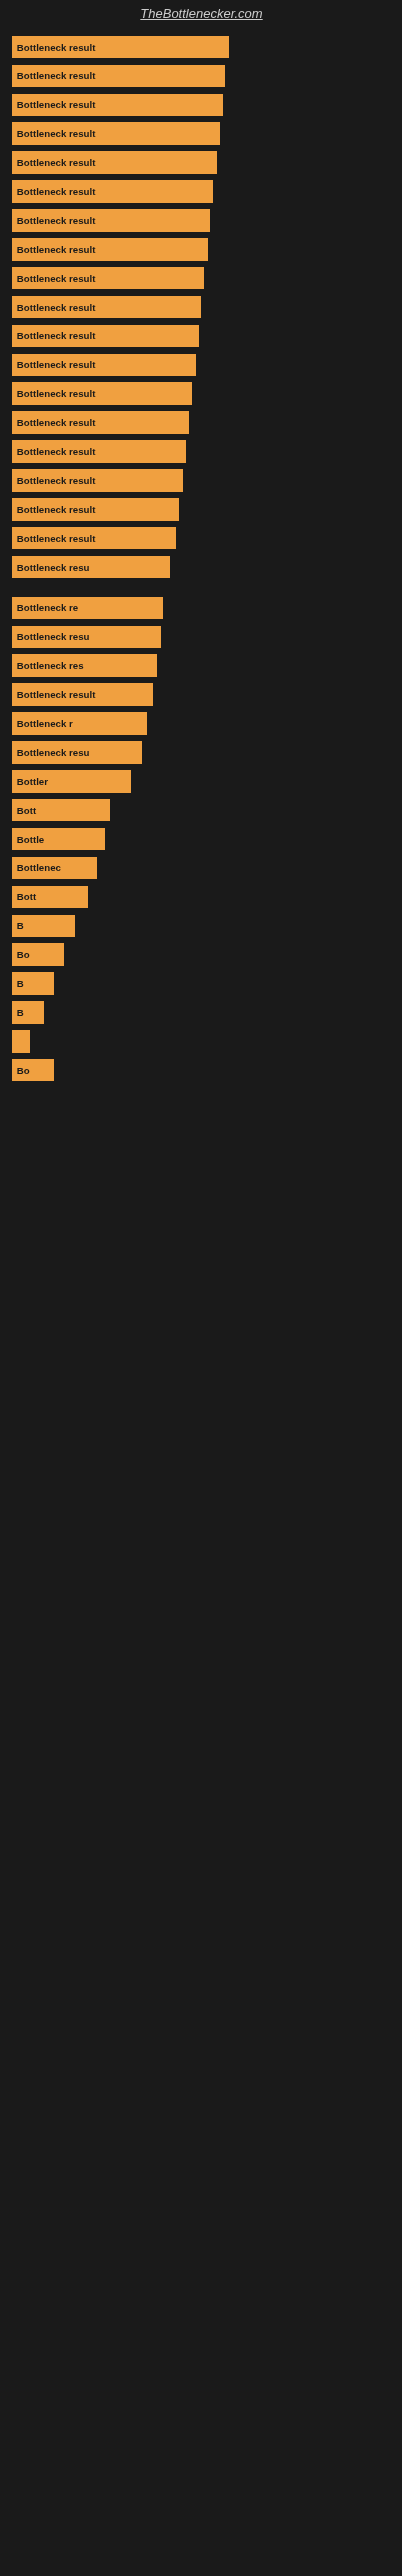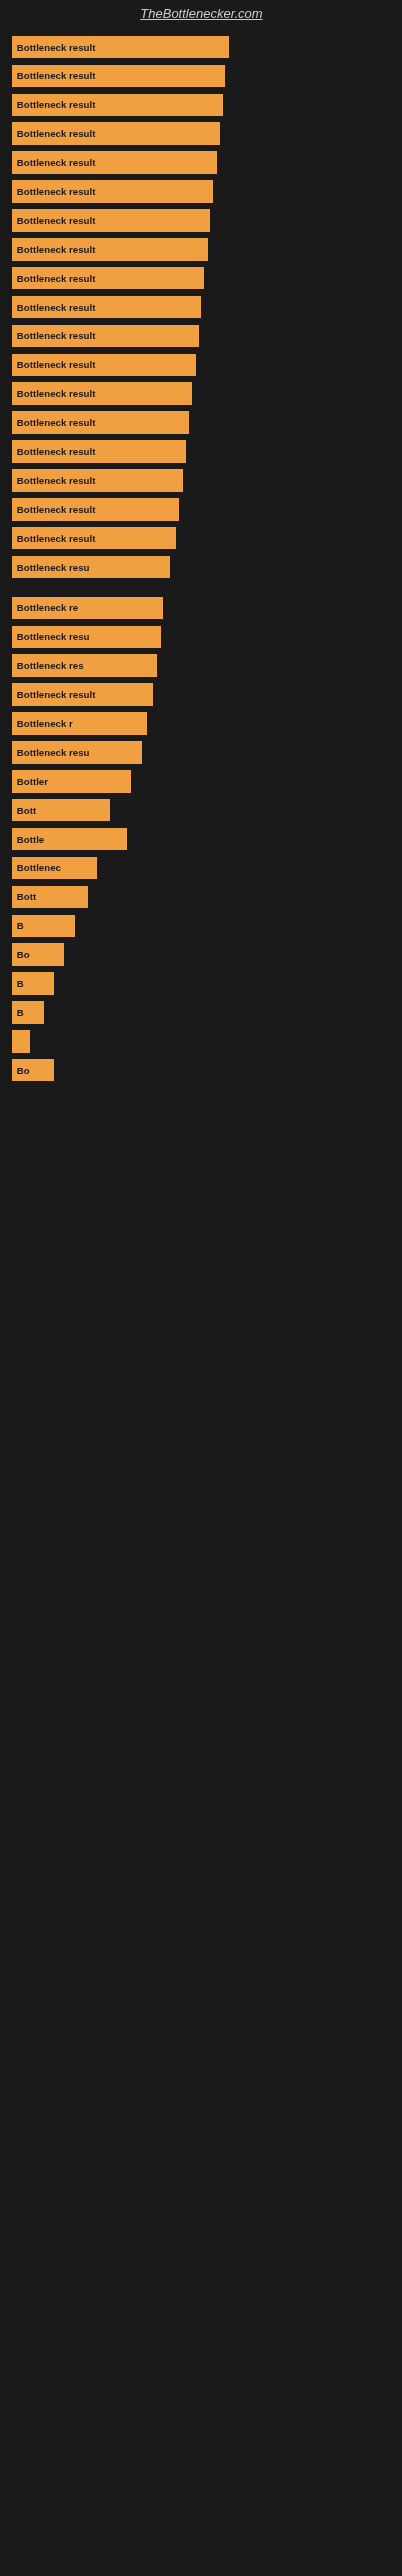--- a/index.html
+++ b/index.html
@@ -192,21 +192,21 @@
       <div class="bar" style="width: 119px;">
         <span>Bottler</span>
       </div>
     </div>
     <div class="bar-row">
       <div class="bar" style="width: 98px;">
         <span>Bott</span>
       </div>
     </div>
     <div class="bar-row">
-      <div class="bar" style="width: 115px;">
+      <div class="bar" style="width: 93px;">
         <span>Bottle</span>
       </div>
     </div>
     <div class="bar-row">
       <div class="bar" style="width: 85px;">
         <span>Bottlenec</span>
       </div>
     </div>
     <div class="bar-row">
       <div class="bar" style="width: 76px;">

